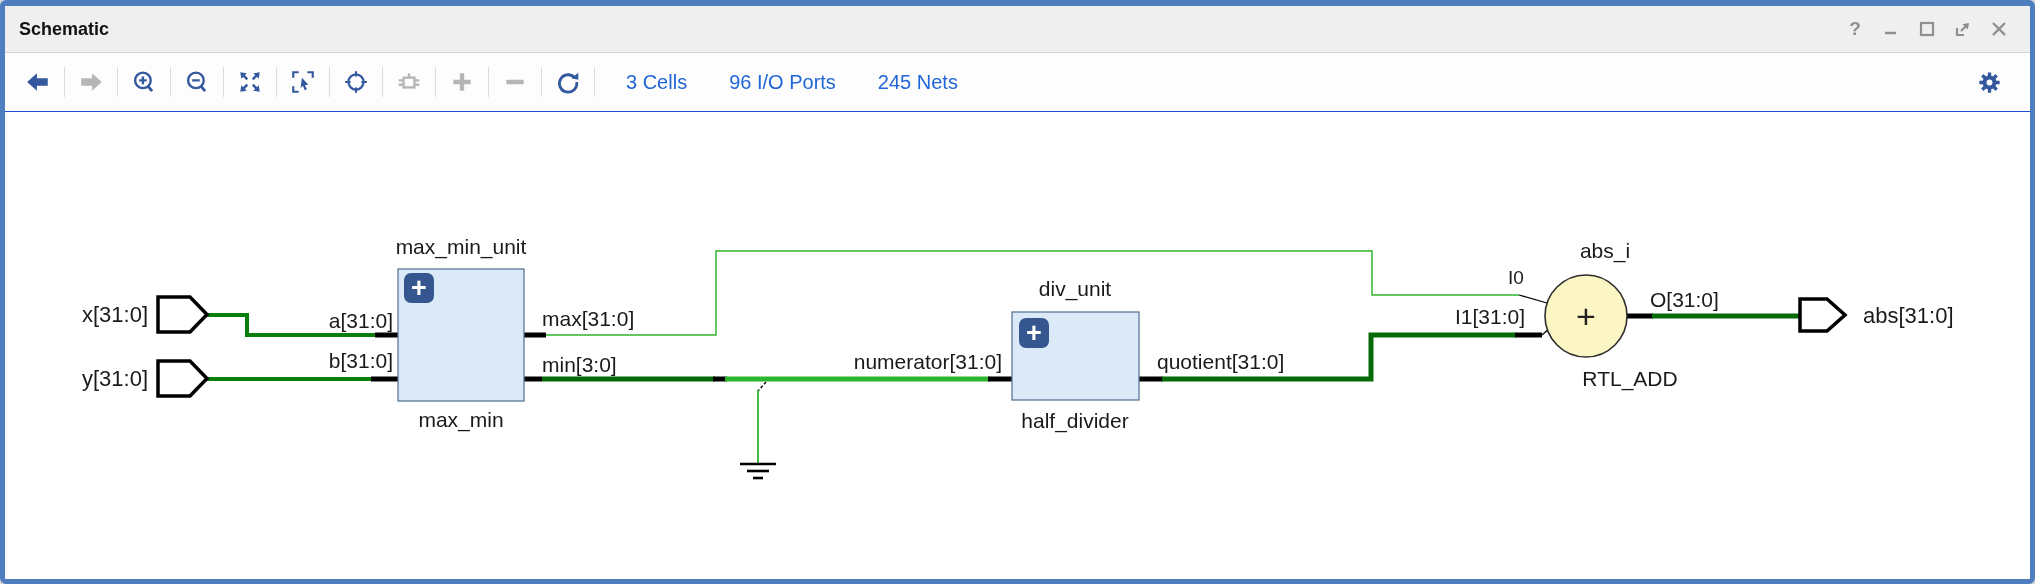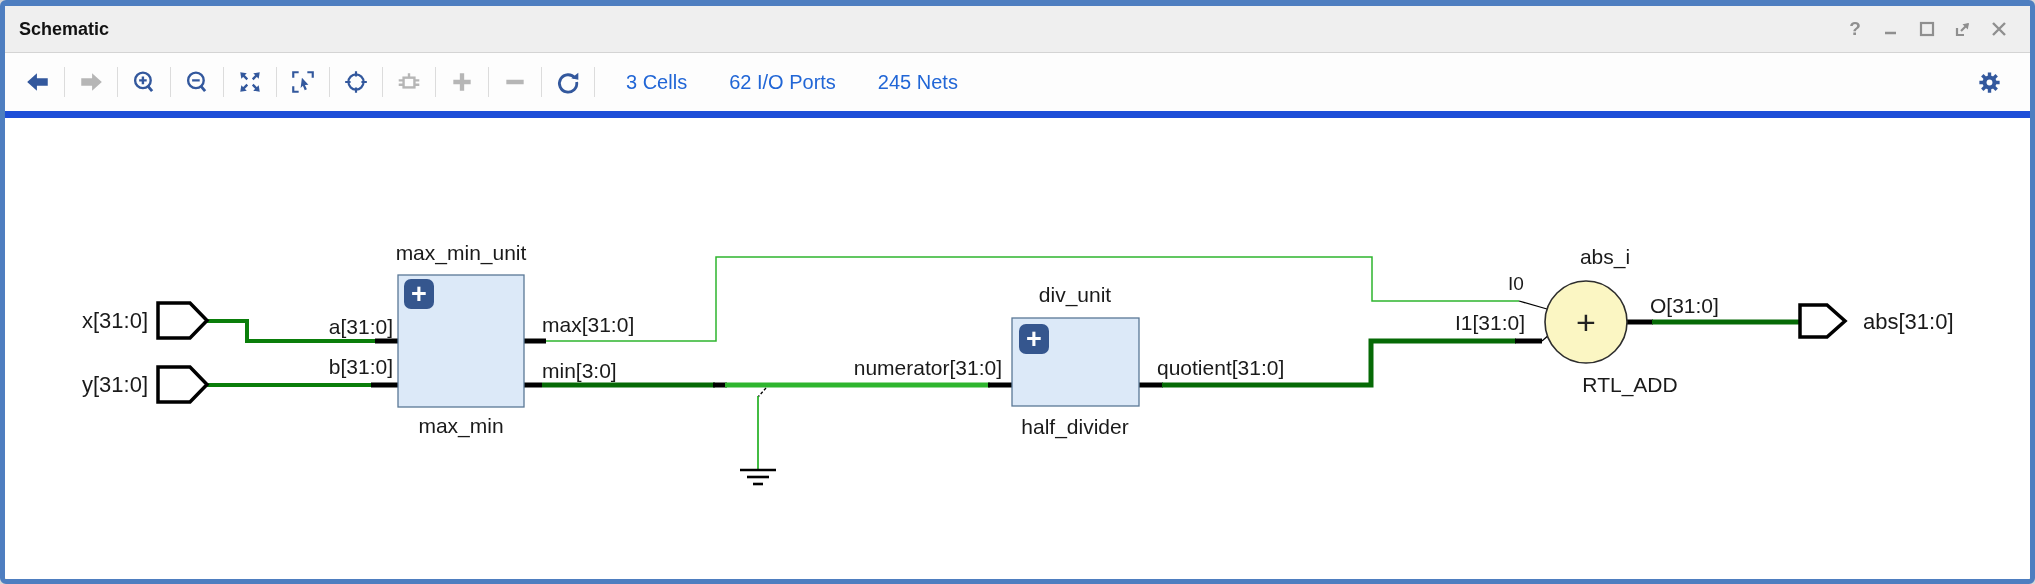--- a/index.html
+++ b/index.html
@@ -10,21 +10,21 @@
   
   .titlebar{height:46px;background:var(--titlebar_bg);border-bottom:1px solid #d4d4d4;
             display:flex;align-items:center;padding:0 14px;flex:0 0 auto;}
   .title{font-size:18px;font-weight:bold;color:#121212;}
   .tb-spacer{flex:1;}
   .winctl{display:flex;align-items:center;gap:10px;margin-right:4px;}
   .winbtn{width:26px;height:26px;display:flex;align-items:center;justify-content:center;
           color:var(--control_gray);font-size:19px;font-weight:bold;cursor:default;}
   .winbtn svg{display:block;}
   
-  .toolbar{height:58px;background:#fdfdfd;border-bottom:7px solid #1d4ed8;display:flex;
+  .toolbar{height:58px;background:#fdfdfd;border-bottom:1px solid #1d4ed8;display:flex;
            align-items:center;padding:0 10px;flex:0 0 auto;}
   .tool{width:46px;height:42px;display:flex;align-items:center;justify-content:center;border-radius:3px;}
   .tool svg{display:block;}
   .sep{width:1px;height:30px;background:#dcdcdc;margin:0 3px;flex:0 0 auto;}
   .stats{display:flex;align-items:center;gap:42px;margin-left:28px;}
   .stat-link{color:var(--link_blue);font-size:20px;cursor:pointer;white-space:nowrap;}
   .toolbar .spacer{flex:1;}
   .gear-tool{margin-right:8px;}
   
   .canvas{flex:1;background:#ffffff;position:relative;overflow:hidden;}
@@ -189,21 +189,21 @@
     <div class="tool">
       <svg width="26" height="26" viewBox="0 0 24 24">
         <path class="ic-blue" d="M18.5 8.5 A8 8 0 1 0 20 12" stroke-width="2.6" fill="none"></path>
         <polygon class="ic-blue-f" points="21.5,3.5 21.5,10 15,8.5"></polygon>
       </svg>
     </div>
     <div class="sep"></div>
 
     <div class="stats">
       <span class="stat-link">3 Cells</span>
-      <span class="stat-link">62 I/O Ports</span>
+      <span class="stat-link">96 I/O Ports</span>
       <span class="stat-link">245 Nets</span>
     </div>
 
     <div class="spacer"></div>
 
     <div class="tool gear-tool">
       <svg width="27" height="27" viewBox="0 0 24 24">
         <g class="ic-blue" stroke-width="3">
           <line x1="12" y1="3" x2="12" y2="21"></line>
           <line x1="3" y1="12" x2="21" y2="12"></line>

